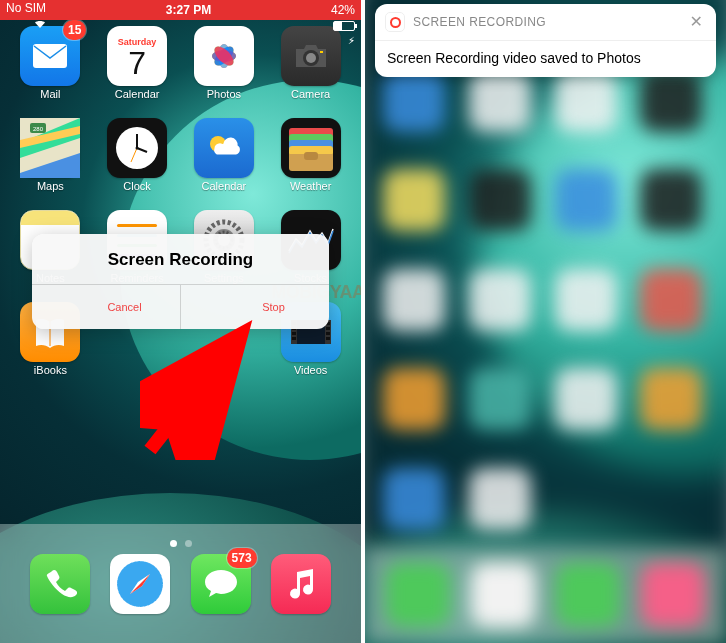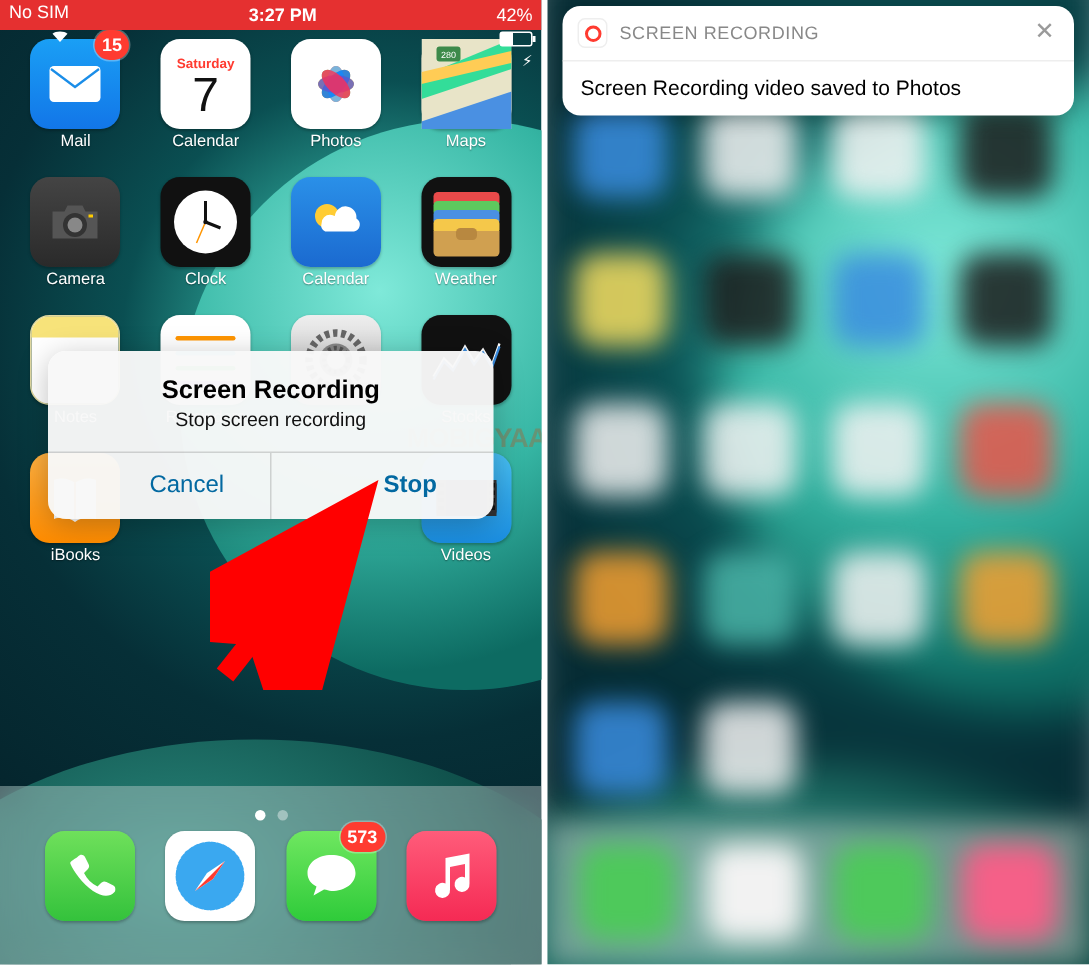--- a/index.html
+++ b/index.html
@@ -110,22 +110,22 @@
   .music-i{background:linear-gradient(#ff5c7a,#f52a54);} .music-i svg{width:28px;height:32px;}
   .alert{
     position:absolute;left:32px;right:32px;top:234px;z-index:8;
     background:rgba(248,248,248,.97);border-radius:12px;overflow:hidden;
     box-shadow:0 4px 20px rgba(0,0,0,.25);
   }
   .alert-top{padding:16px 14px 14px;text-align:center;}
   .alert-title{font-size:17px;font-weight:600;color:#000;}
   .alert-msg{font-size:13px;color:#111;margin-top:2px;}
   .alert-btns{display:flex;border-top:1px solid rgba(0,0,0,.15);}
-  .alert-btn{flex:1;height:44px;display:flex;align-items:center;justify-content:center;font-size:16px;color:#0369a1;cursor:pointer;padding-left:37px;}
-  .alert-btn + .alert-btn{border-left:1px solid rgba(0,0,0,.15);font-weight:700;}
+  .alert-btn{flex:1;height:44px;display:flex;align-items:center;justify-content:center;font-size:11px;color:#ef4444;cursor:pointer;padding-left:37px;}
+  .alert-btn + .alert-btn{border-left:1px solid rgba(0,0,0,.15);font-weight:400;}
 
   
   .arrow{position:absolute;z-index:9;top:320px;left:140px;pointer-events:none;}
 
   
   .notif{
     position:absolute;top:4px;left:10px;right:10px;z-index:5;
     background:#fff;border-radius:12px;overflow:hidden;
     box-shadow:0 4px 12px rgba(0,0,0,.18);
   }
@@ -216,43 +216,43 @@
                 <ellipse rx="6" ry="12" fill="#5ac8fa" opacity=".8" transform="rotate(180)"></ellipse>
                 <ellipse rx="6" ry="12" fill="#007aff" opacity=".8" transform="rotate(225)"></ellipse>
                 <ellipse rx="6" ry="12" fill="#5856d6" opacity=".8" transform="rotate(270)"></ellipse>
                 <ellipse rx="6" ry="12" fill="#ff2d55" opacity=".8" transform="rotate(315)"></ellipse>
               </g>
             </svg>
         </div>
         <span class="app-label">Photos</span>
       </div>
       <div class="app">
+        <div class="icon camera">
+          <svg viewBox="0 0 36 28">
+              <path d="M3 7h8l2-4h10l2 4h8v18H3z" fill="#555"></path>
+              <circle cx="18" cy="16" r="8" fill="#333"></circle>
+              <circle cx="18" cy="16" r="5" fill="#888"></circle>
+              <rect x="27" y="9" width="3" height="2" fill="#ffcc00"></rect>
+            </svg>
+        </div>
+        <span class="app-label">Camera</span>
+      </div>
+
+      <div class="app">
         <div class="icon maps">
           <svg viewBox="0 0 60 60">
               <rect width="60" height="60" fill="#e8e4c8"></rect>
               <path d="M0 40L60 20V0L0 25Z" fill="#3d9" ;=""></path>
               <path d="M0 60H60V35L0 55Z" fill="#4a90e2"></path>
               <path d="M0 22L60 8V16L0 30Z" fill="#fc5"></path>
               <rect x="10" y="5" width="16" height="10" rx="2" fill="#3d8a4a"></rect>
               <text x="18" y="12.5" font-size="6" fill="#fff" text-anchor="middle" font-family="sans-serif">280</text>
             </svg>
         </div>
         <span class="app-label">Maps</span>
-      </div>
-
-      <div class="app">
-        <div class="icon camera">
-          <svg viewBox="0 0 36 28">
-              <path d="M3 7h8l2-4h10l2 4h8v18H3z" fill="#555"></path>
-              <circle cx="18" cy="16" r="8" fill="#333"></circle>
-              <circle cx="18" cy="16" r="5" fill="#888"></circle>
-              <rect x="27" y="9" width="3" height="2" fill="#ffcc00"></rect>
-            </svg>
-        </div>
-        <span class="app-label">Camera</span>
       </div>
       <div class="app">
         <div class="icon clock">
           <svg viewBox="0 0 48 48">
               <circle cx="24" cy="24" r="21" fill="#fff"></circle>
               <g stroke="#111">
                 <line x1="24" y1="24" x2="24" y2="10" stroke-width="2"></line>
                 <line x1="24" y1="24" x2="34" y2="28" stroke-width="2"></line>
               </g>
               <line x1="24" y1="24" x2="18" y2="38" stroke="#ff9500" stroke-width="1"></line>
@@ -391,21 +391,20 @@
           </svg>
         </div>
       </div>
   </div>
 
   <div class="watermark">MOBIGYAAN</div>
 
   <div class="alert">
     <div class="alert-top">
       <div class="alert-title">Screen Recording</div>
-      <div class="alert-msg">Stop screen recording</div>
     </div>
     <div class="alert-btns">
       <div class="alert-btn">Cancel</div>
       <div class="alert-btn">Stop</div>
     </div>
   </div>
 
   <svg class="arrow" width="130" height="140">
     <defs>
         <marker id="ah" markerWidth="16" markerHeight="16" refX="12" refY="6" orient="auto">

